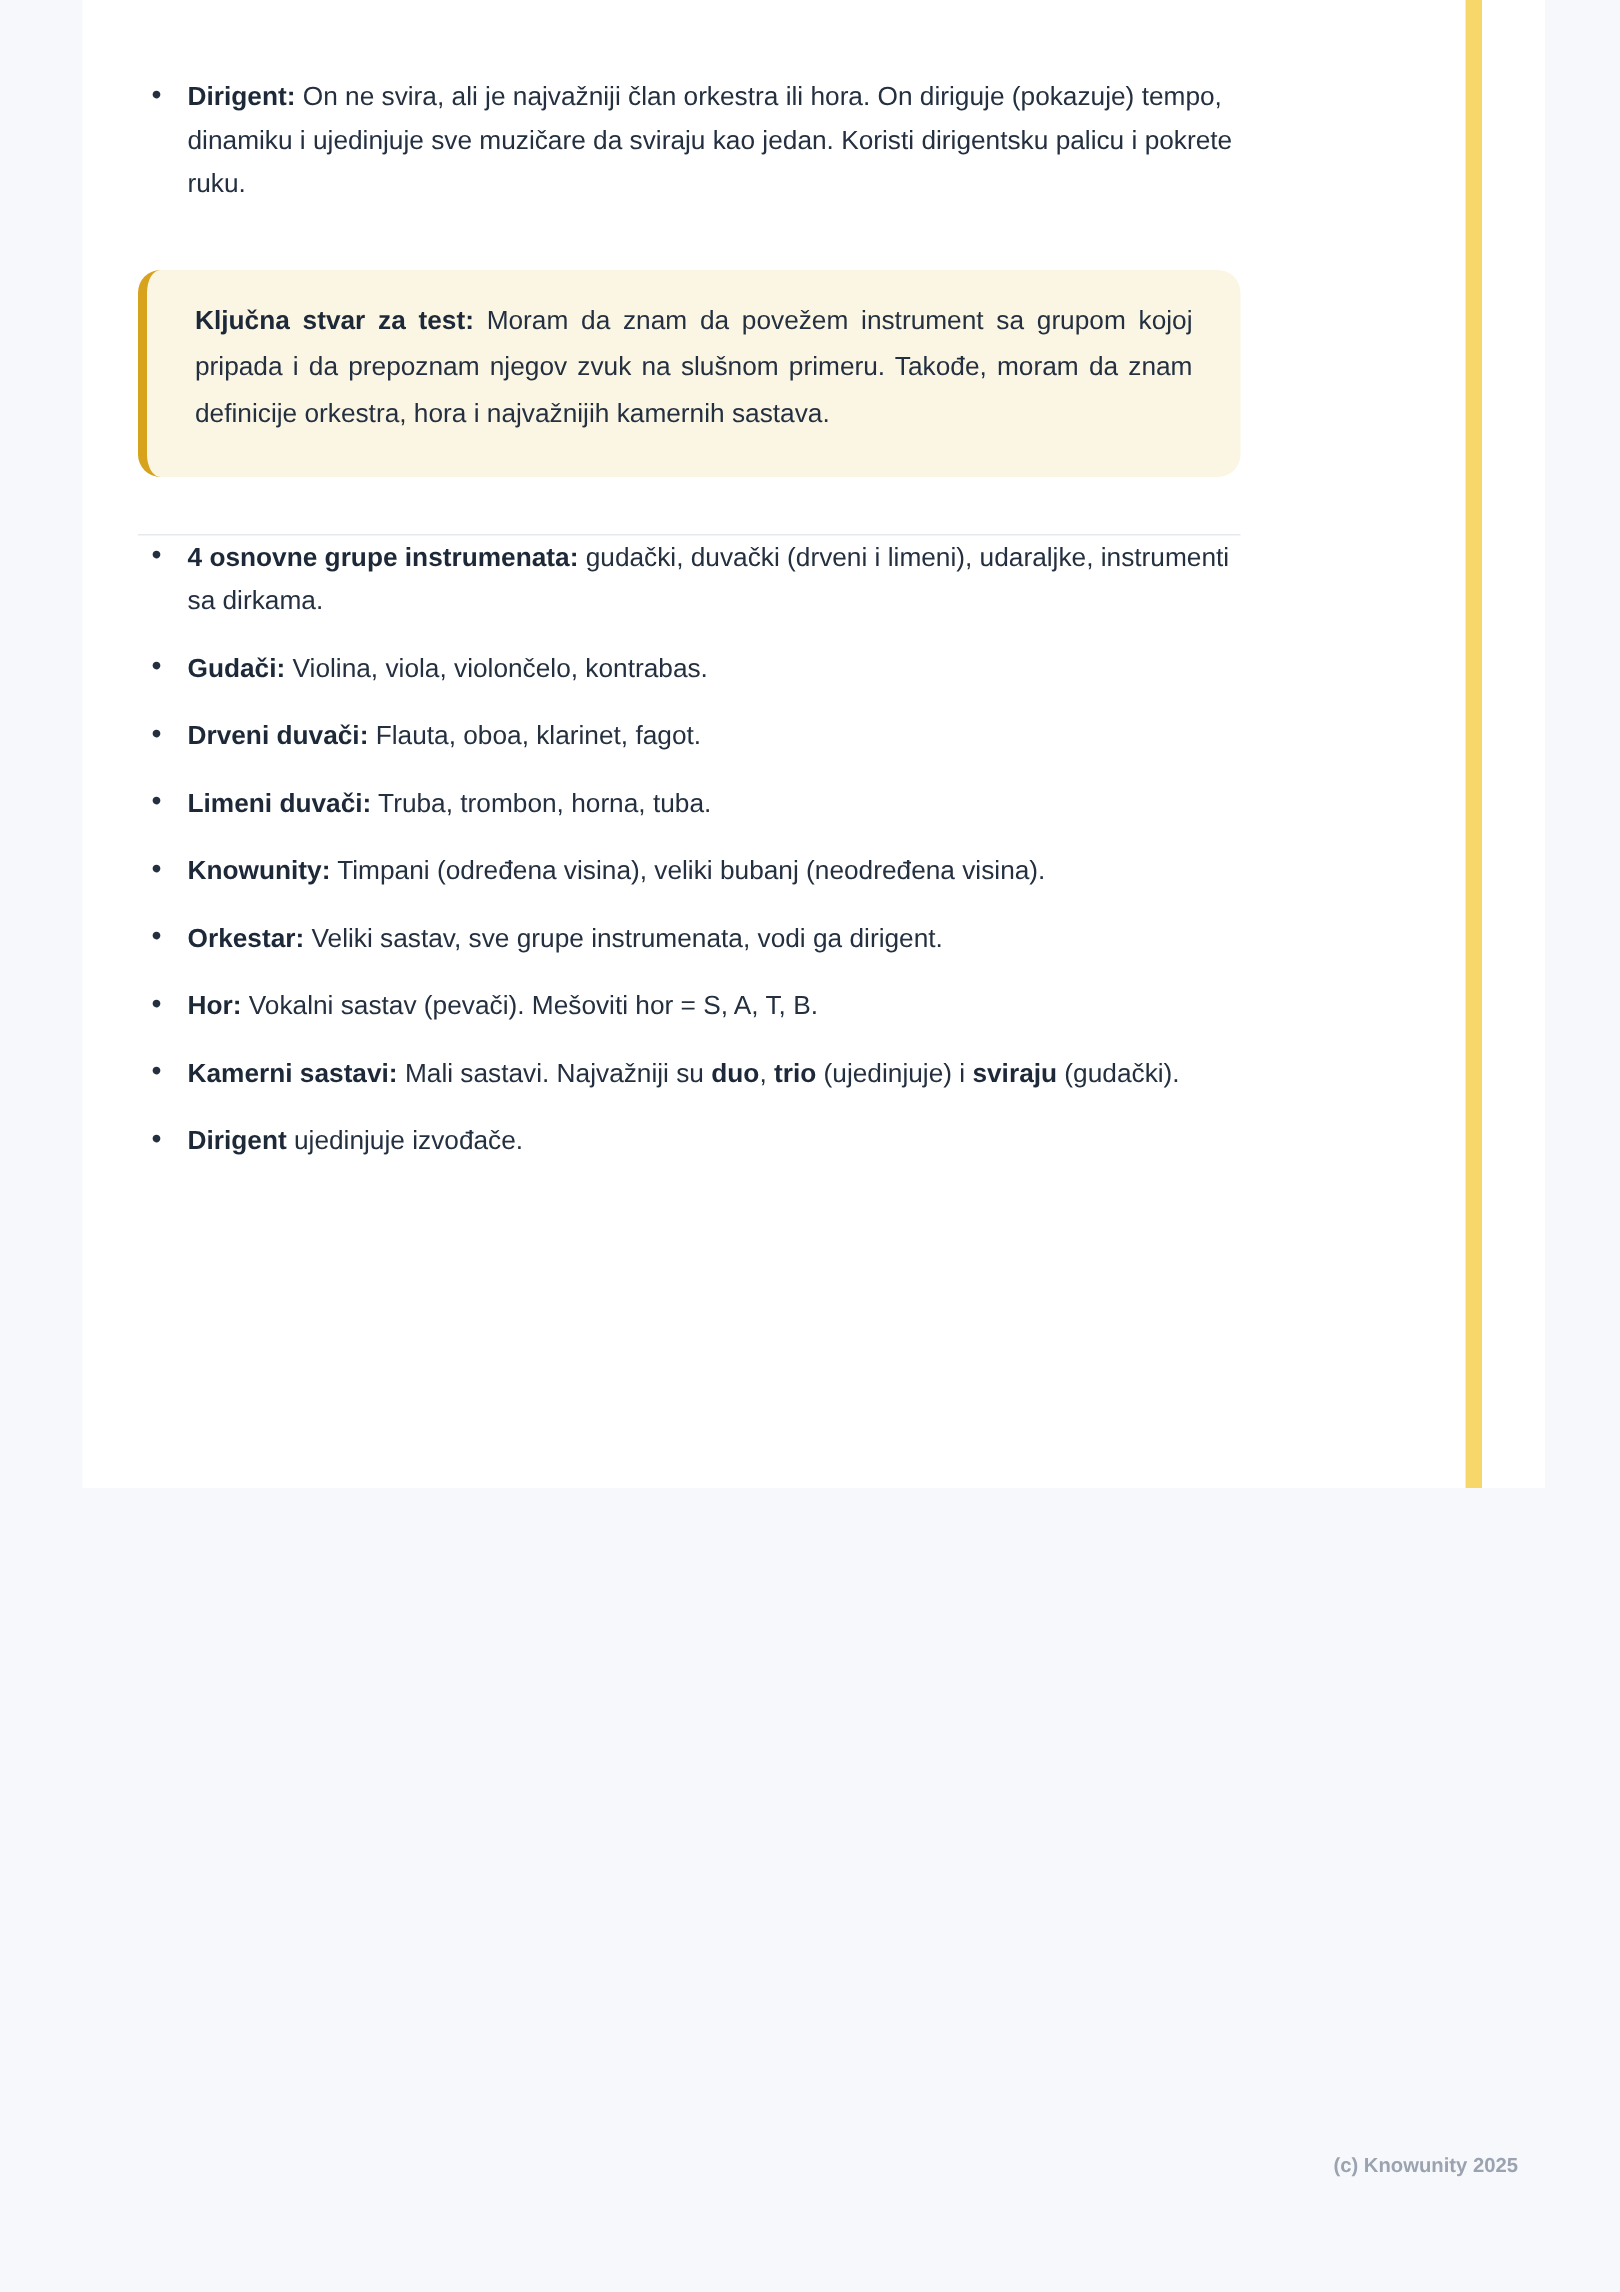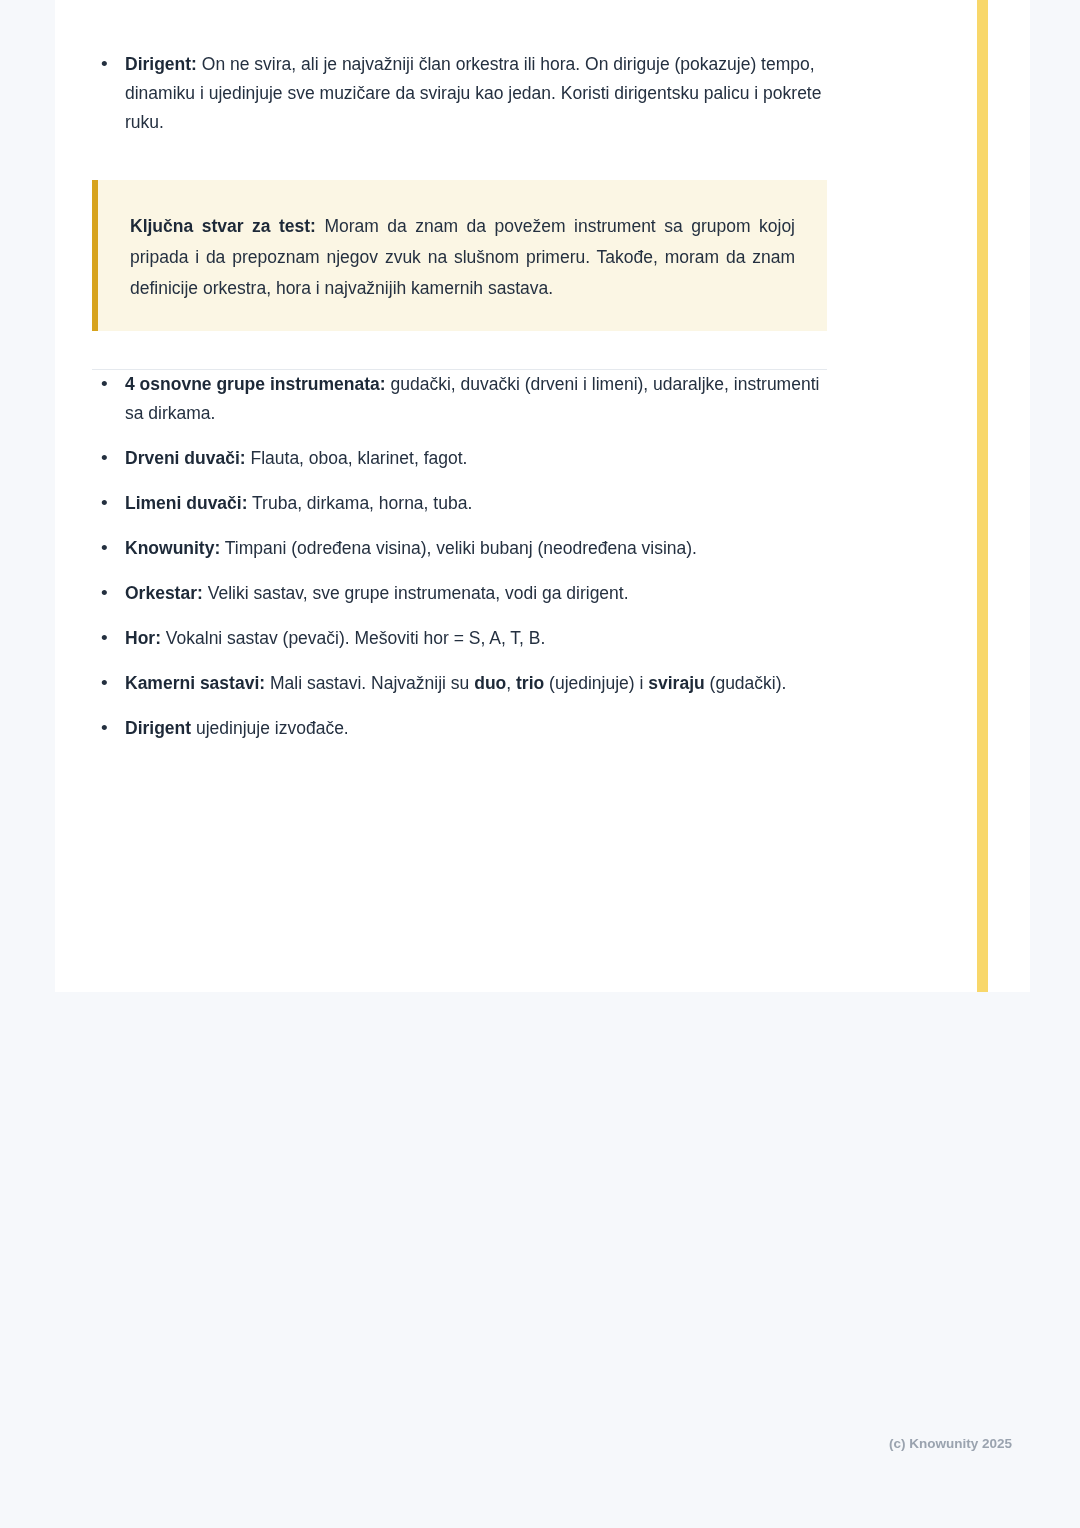--- a/index.html
+++ b/index.html
@@ -47,22 +47,23 @@
     position: absolute;
     left: 9px;
     top: -1px;
     font-size: 19px;
     color: #243040;
   }
   .intro { margin-bottom: 43px; }
   .callout {
     border-left: 6px solid #d7a31c;
     background: #fbf6e4;
-    padding: 31px 32px 27px 32px;
+    padding: 18px 32px 27px 32px;
     width: 735px;
+    border-radius: 15px;
   }
   .callout-text {
     margin: 0;
     font-size: 17.5px;
     line-height: 31px;
     text-align: justify;
   }
   .divider {
     border: none;
     border-top: 1px solid #e5e9ee;
@@ -102,22 +103,23 @@
 
       <div class="callout">
         <p class="callout-text"><strong>Ključna stvar za test:</strong><span> Moram da znam da povežem instrument sa grupom kojoj pripada i da prepoznam njegov zvuk na slušnom primeru. Takođe, moram da znam definicije orkestra, hora i najvažnijih kamernih sastava.</span></p>
       </div>
 
       <hr class="divider">
 
 
       <ul class="summary-list">
           <li class="bullet-item"><strong>4 osnovne grupe instrumenata:</strong><span> gudački, duvački (drveni i limeni), udaraljke, instrumenti sa dirkama.</span></li>
+          <li class="bullet-item"><strong>Gudači:</strong><span> Violina, viola, violončelo, kontrabas.</span></li>
           <li class="bullet-item"><strong>Drveni duvači:</strong><span> Flauta, oboa, klarinet, fagot.</span></li>
-          <li class="bullet-item"><strong>Limeni duvači:</strong><span> Truba, dirkama, horna, tuba.</span></li>
+          <li class="bullet-item"><strong>Limeni duvači:</strong><span> Truba, trombon, horna, tuba.</span></li>
           <li class="bullet-item"><strong>Knowunity:</strong><span> Timpani (određena visina), veliki bubanj (neodređena visina).</span></li>
           <li class="bullet-item"><strong>Orkestar:</strong><span> Veliki sastav, sve grupe instrumenata, vodi ga dirigent.</span></li>
           <li class="bullet-item"><strong>Hor:</strong><span> Vokalni sastav (pevači). Mešoviti hor = S, A, T, B.</span></li>
           <li class="bullet-item"><strong>Kamerni sastavi:</strong><span> Mali sastavi. Najvažniji su </span><strong>duo</strong><span>, </span><strong>trio</strong><span> (ujedinjuje) i </span><strong>sviraju</strong><span> (gudački).</span></li>
           <li class="bullet-item"><strong>Dirigent</strong><span> ujedinjuje izvođače.</span></li>
         </ul>
 
     </div>
   </div>
 

